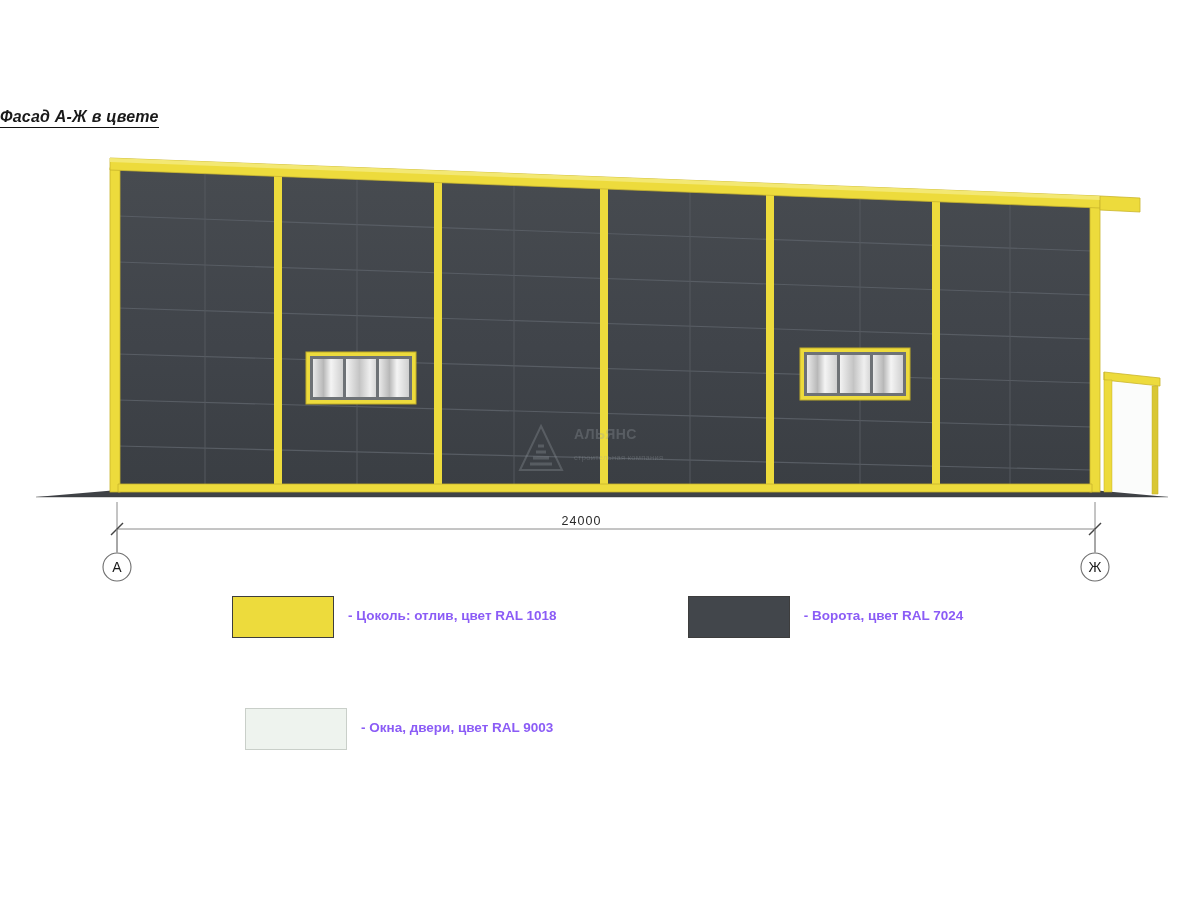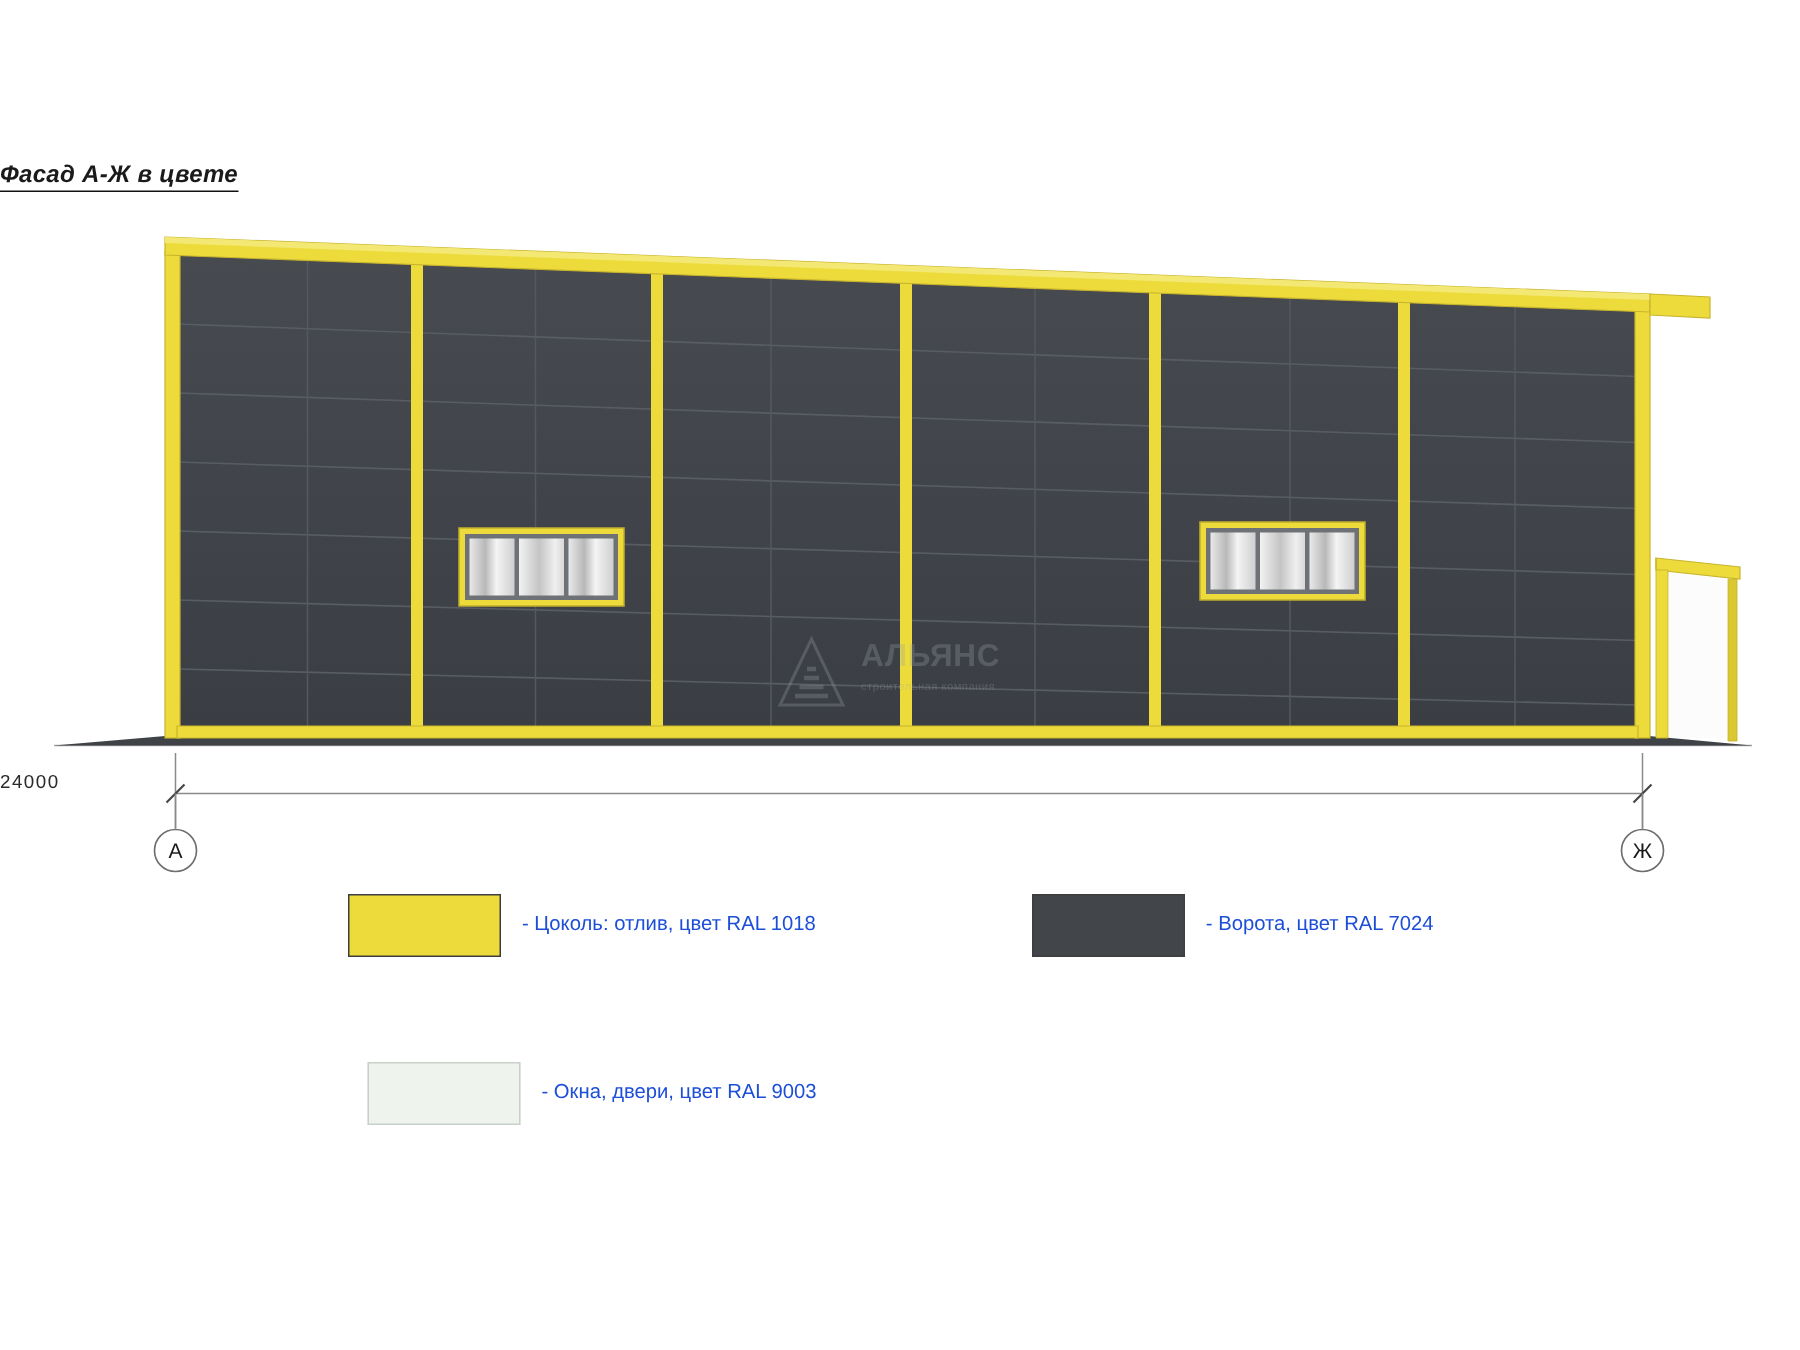--- a/index.html
+++ b/index.html
@@ -48,40 +48,41 @@
     top: 420px;
     width: 190px;
     height: 62px;
     opacity: 0.30;
     pointer-events: none;
   }
   #watermark .wm-text {
     position: absolute;
     left: 62px;
     top: 6px;
-    font-size: 21px;
+    font-size: 14px;
     font-weight: bold;
     color: #9aa0a6;
     letter-spacing: 0.5px;
   }
   #watermark .wm-sub {
     position: absolute;
     left: 62px;
     top: 33px;
     font-size: 7.5px;
     color: #9aa0a6;
     letter-spacing: 0.3px;
   }
 
   
   #dim-label {
     position: absolute;
     left: 0;
     top: 514px;
     width: 1163px;
+    text-align: center;
     font-size: 12.5px;
     color: #2a2a2a;
     letter-spacing: 1px;
   }
   .axis-label {
     position: absolute;
     width: 32px;
     height: 32px;
     line-height: 32px;
     text-align: center;
@@ -114,21 +115,22 @@
     flex: 0 0 auto;
     border: 1px solid #3d3d3d;
   }
   .swatch.light { border: 1px solid #c9cfc9; }
   .legend-text {
     font-size: 13.5px;
     line-height: 17px;
     padding-left: 14px;
     padding-top: 11px;
     white-space: pre-line;
-    color: #1d4ed8;
+    color: #8b5cf6;
+    font-weight: bold;
   }
   .legend-text.two-line { padding-top: 2px; }
   .legend-spacer-1 { height: 70px; }
   .legend-spacer-2 { height: 69px; }
 </style>
 </head>
 <body>
 
 <div id="drawing-title">
   <span>Фасад А-Ж в цвете</span>

